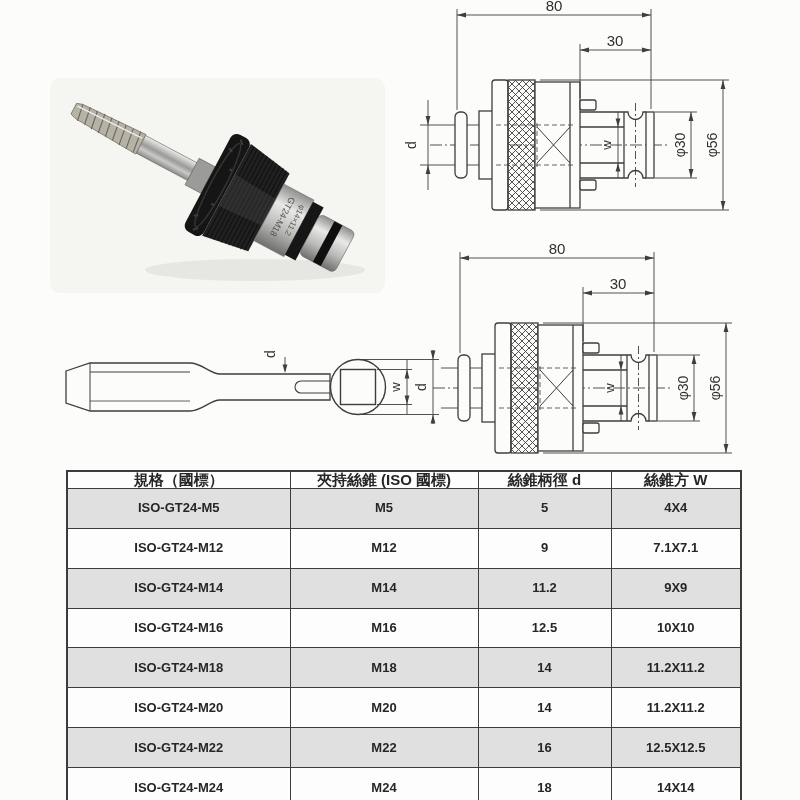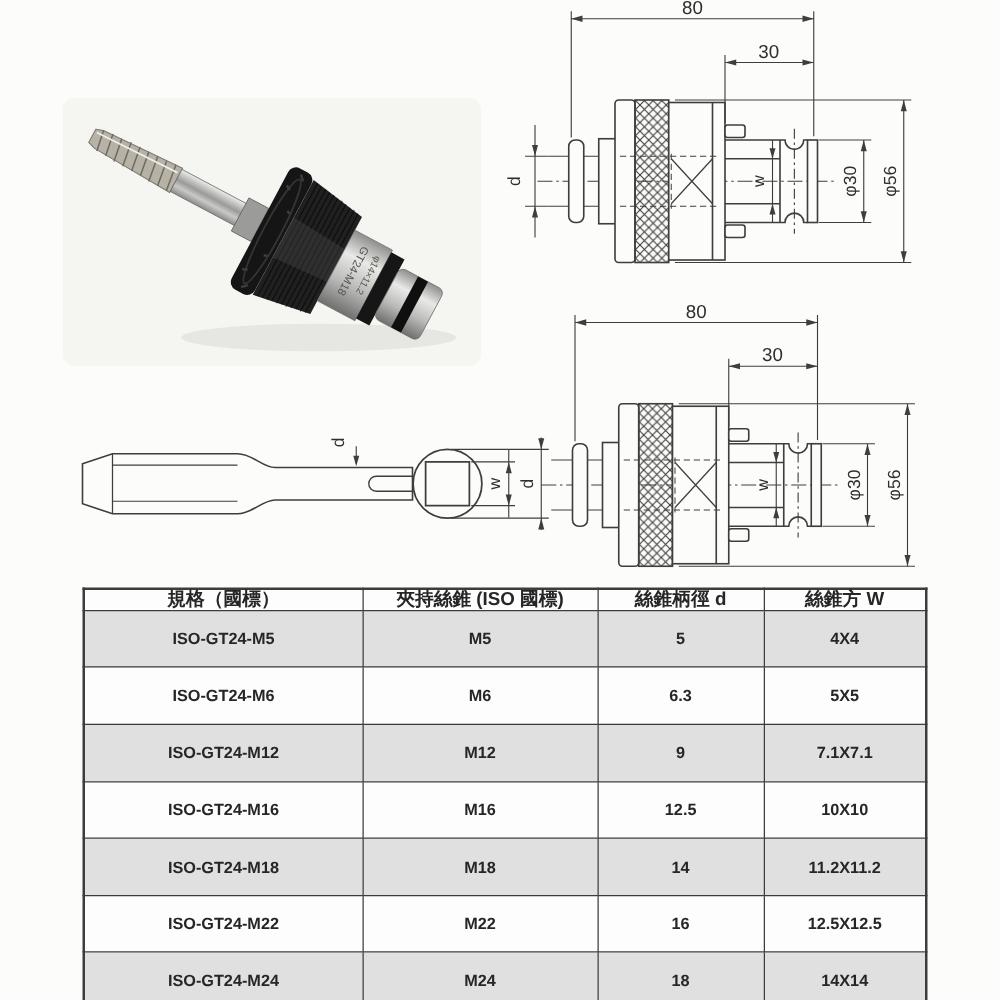--- a/index.html
+++ b/index.html
@@ -175,44 +175,50 @@
       </tr>
     </thead>
     <tbody>
         <tr>
           <td>ISO-GT24-M5</td>
           <td>M5</td>
           <td>5</td>
           <td>4X4</td>
         </tr>
         <tr>
-          <td>ISO-GT24-M6</td>
-          <td>M6</td>
-          <td>6.3</td>
-          <td>5X5</td>
-        </tr>
-        <tr>
           <td>ISO-GT24-M12</td>
           <td>M12</td>
           <td>9</td>
           <td>7.1X7.1</td>
         </tr>
         <tr>
+          <td>ISO-GT24-M14</td>
+          <td>M14</td>
+          <td>11.2</td>
+          <td>9X9</td>
+        </tr>
+        <tr>
           <td>ISO-GT24-M16</td>
           <td>M16</td>
           <td>12.5</td>
           <td>10X10</td>
         </tr>
         <tr>
           <td>ISO-GT24-M18</td>
           <td>M18</td>
           <td>14</td>
           <td>11.2X11.2</td>
         </tr>
         <tr>
+          <td>ISO-GT24-M20</td>
+          <td>M20</td>
+          <td>14</td>
+          <td>11.2X11.2</td>
+        </tr>
+        <tr>
           <td>ISO-GT24-M22</td>
           <td>M22</td>
           <td>16</td>
           <td>12.5X12.5</td>
         </tr>
         <tr>
           <td>ISO-GT24-M24</td>
           <td>M24</td>
           <td>18</td>
           <td>14X14</td>

